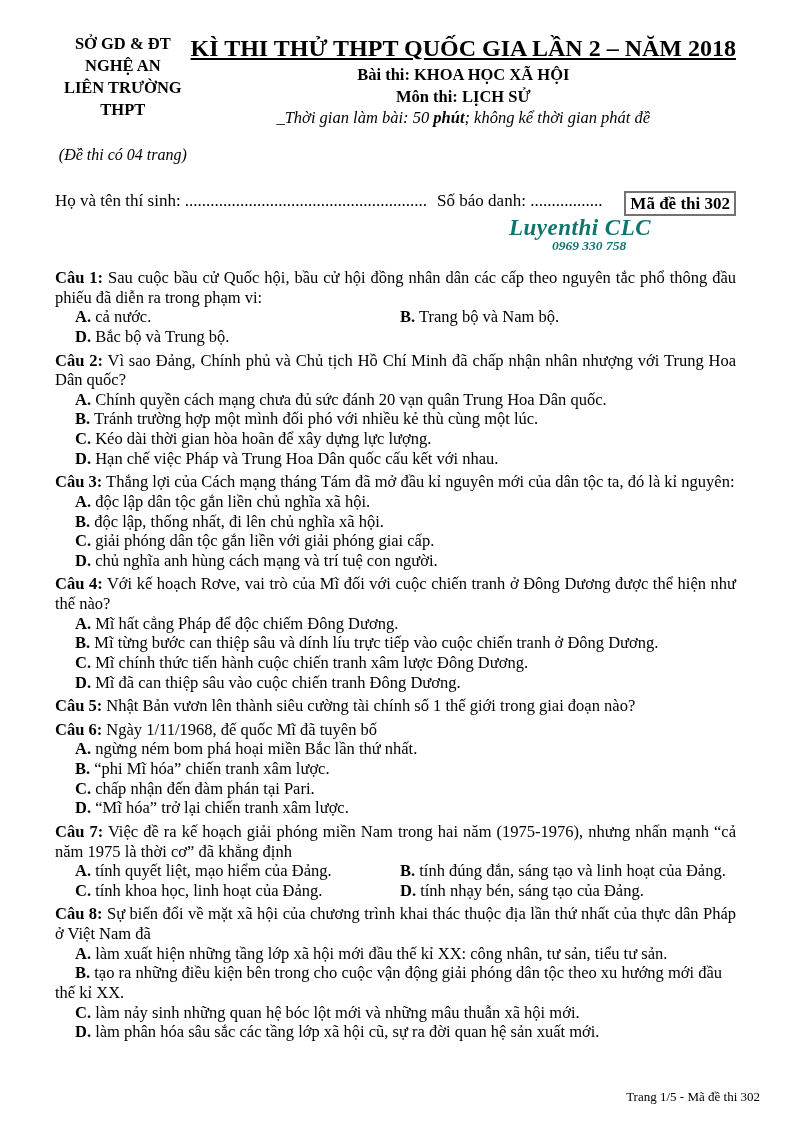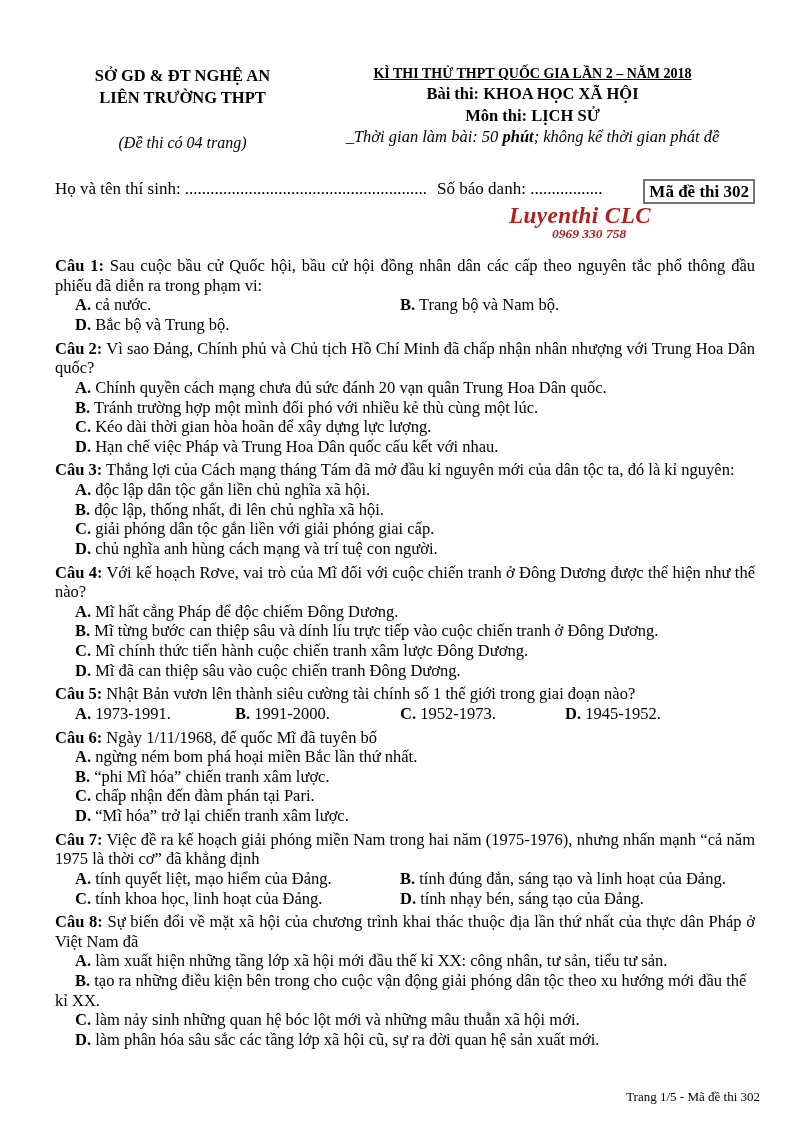--- a/index.html
+++ b/index.html
@@ -2,28 +2,28 @@
 <html lang="vi"><head>
 <meta charset="utf-8">
 <style>
   * { margin:0; padding:0; box-sizing:border-box; }
   html,body { background:#fff; }
   body {
     width:800px; height:1131px;
     font-family:"Liberation Serif", serif;
     color:#000; position:relative; overflow:hidden;
   }
-  .page { position:absolute; inset:0; padding:33px 45px 0 55px;margin-top:32px; }
+  .page { position:absolute; inset:0; padding:33px 64px 0 55px; }
 
   
   .header { display:flex; align-items:flex-start; }
   .h-left { width:255px; text-align:center; font-weight:bold; font-size:16.5px; line-height:1.33; }
   .h-left .pages-note { font-weight:normal; font-style:italic; margin-top:23px; font-size:16px; }
   .h-right { flex:1; text-align:center; line-height:1.3; }
-  .h-title { font-weight:bold; font-size:14px; text-decoration:underline; white-space:nowrap; }
+  .h-title { font-weight:bold; font-size:24px; text-decoration:underline; white-space:nowrap; }
   .h-sub  { font-weight:bold; font-size:16.5px; }
   .h-time { font-style:italic; font-size:16.5px; }
   .h-time b { font-weight:bold;font-style:italic; }
 
   
   .cand-row { display:flex; align-items:flex-start; margin-top:26px; font-size:17px; }
   .cand-name { flex:0 0 auto; }
   .cand-sbd  { flex:1; padding-left:10px; }
   .code-box  { border:2px solid #737373; font-weight:bold; padding:0 4px; line-height:1.25; white-space:nowrap; }
 
@@ -64,21 +64,21 @@
       <div class="h-time"><span>_Thời gian làm bài: 50 </span><b>phút</b><span>; không kể thời gian phát đề</span></div>
     </div>
   </div>
 
   <div class="cand-row">
     <span class="cand-name">Họ và tên thí sinh: .........................................................</span>
     <span class="cand-sbd">Số báo danh: .................</span>
     <span class="code-box">Mã đề thi 302</span>
   </div>
 
-  <div class="logo" style="color: #b91c1c;">
+  <div class="logo" style="color: #0f766e;">
     <div class="logo-brand">Luyenthi CLC</div>
     <div class="logo-phone">0969 330 758</div>
   </div>
 
   <div class="questions">
   <div class="question">
     <p class="q-text"><span class="q-num">Câu 1:</span> <span>Sau cuộc bầu cử Quốc hội, bầu cử hội đồng nhân dân các cấp theo nguyên tắc phổ thông đầu phiếu đã diễn ra trong phạm vi:</span></p>
     <div class="options layout-two-col">
   <p class="option"><span class="opt-letter">A.</span> <span>cả nước.</span></p>
 
@@ -123,29 +123,20 @@
   <p class="option"><span class="opt-letter">B.</span> <span>Mĩ từng bước can thiệp sâu và dính líu trực tiếp vào cuộc chiến tranh ở Đông Dương.</span></p>
 
   <p class="option"><span class="opt-letter">C.</span> <span>Mĩ chính thức tiến hành cuộc chiến tranh xâm lược Đông Dương.</span></p>
 
   <p class="option"><span class="opt-letter">D.</span> <span>Mĩ đã can thiệp sâu vào cuộc chiến tranh Đông Dương.</span></p>
 </div>
   </div>
 
   <div class="question">
     <p class="q-text"><span class="q-num">Câu 5:</span> <span>Nhật Bản vươn lên thành siêu cường tài chính số 1 thế giới trong giai đoạn nào?</span></p>
-    <div class="options layout-one-row">
-  <p class="option"><span class="opt-letter">A.</span> <span>1973-1991.</span></p>
-
-  <p class="option"><span class="opt-letter">B.</span> <span>1991-2000.</span></p>
-
-  <p class="option"><span class="opt-letter">C.</span> <span>1952-1973.</span></p>
-
-  <p class="option"><span class="opt-letter">D.</span> <span>1945-1952.</span></p>
-</div>
   </div>
 
   <div class="question">
     <p class="q-text"><span class="q-num">Câu 6:</span> <span>Ngày 1/11/1968, đế quốc Mĩ đã tuyên bố</span></p>
     <div class="options layout-stacked">
   <p class="option"><span class="opt-letter">A.</span> <span>ngừng ném bom phá hoại miền Bắc lần thứ nhất.</span></p>
 
   <p class="option"><span class="opt-letter">B.</span> <span>“phi Mĩ hóa” chiến tranh xâm lược.</span></p>
 
   <p class="option"><span class="opt-letter">C.</span> <span>chấp nhận đến đàm phán tại Pari.</span></p>

